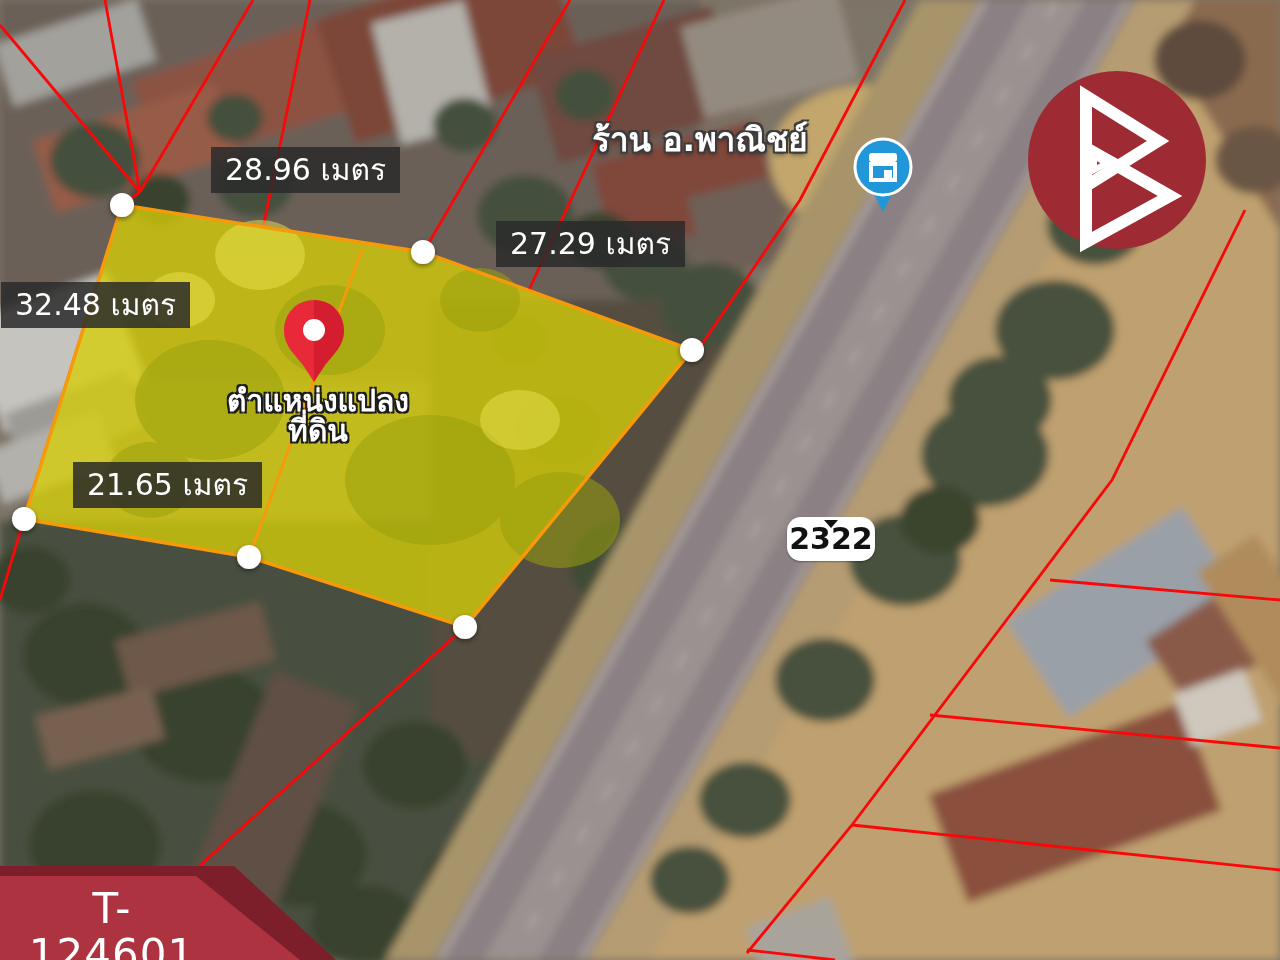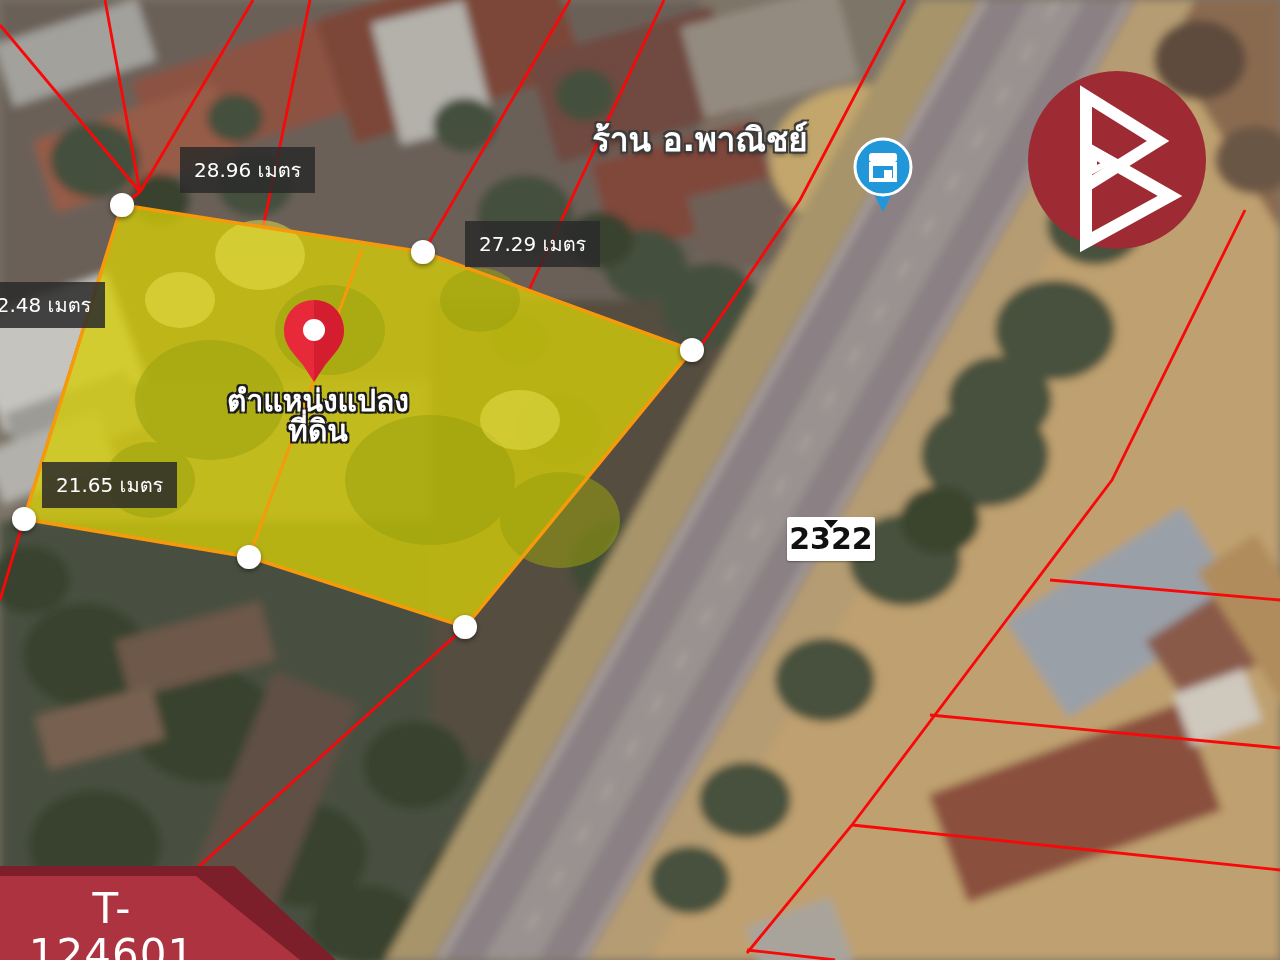--- a/index.html
+++ b/index.html
@@ -3,34 +3,35 @@
 <meta charset="utf-8">
 <style>
   html,body{margin:0;padding:0;background:#222;}
   #stage{
     position:relative;width:1280px;height:960px;overflow:hidden;
     font-family:"DejaVu Sans",sans-serif;background:#7d7467;
   }
   #stage svg{position:absolute;left:0;top:0;}
   .chip{
     position:absolute;background:rgba(42,42,42,.85);color:#fff;
-    font-size:20px;line-height:36px;padding:5px 14px;white-space:nowrap;
+    font-size:30px;line-height:36px;padding:5px 14px;white-space:nowrap;
     font-family:"DejaVu Sans",sans-serif;
+    margin-left:31px;
   }
   .maplabel{
     position:absolute;color:#fff;text-align:center;font-weight:bold;
     text-shadow:-2px -2px 0 #3c3c3c,2px -2px 0 #3c3c3c,-2px 2px 0 #3c3c3c,2px 2px 0 #3c3c3c,0 3px 5px rgba(0,0,0,.55);
   }
   .poi-line1{font-size:33px;line-height:40px;}
   .poi-line2{font-size:27px;line-height:30px;}
   .pinlabel{font-size:30px;line-height:30px;
     text-shadow:-2px -2px 0 #1c1c1c,2px -2px 0 #1c1c1c,-2px 2px 0 #1c1c1c,2px 2px 0 #1c1c1c;}
   .shield{
     position:absolute;left:787px;top:517px;width:88px;height:44px;background:#fff;
-    border-radius:2px;color:#111;font-size:30px;font-weight:bold;line-height:44px;
+    border-radius:14px;color:#111;font-size:30px;font-weight:bold;line-height:44px;
     text-align:center;box-shadow:0 1px 2px rgba(0,0,0,.35);
   }
   .shield .crest{
     position:absolute;left:50%;top:3px;transform:translateX(-50%);
     width:14px;height:8px;background:#111;
     clip-path:polygon(0 0,100% 0,50% 100%);
   }
   .banner-text{
     position:absolute;left:14px;top:886px;width:196px;text-align:center;color:#fff;
   }

